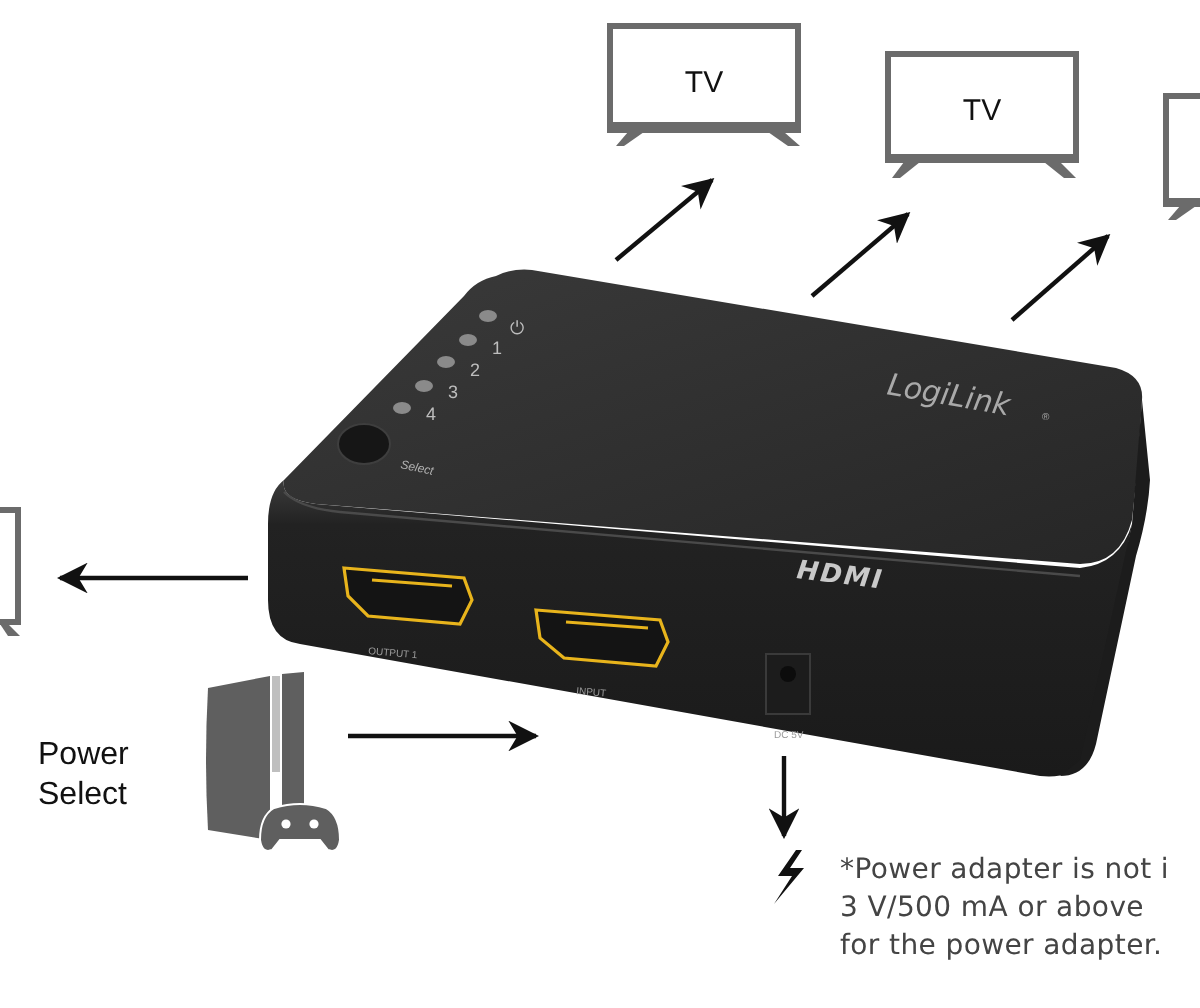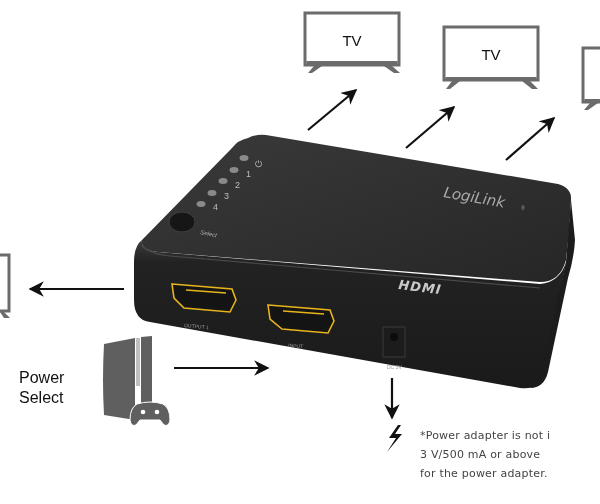--- a/index.html
+++ b/index.html
@@ -1,20 +1,20 @@
 <!DOCTYPE html>
 <html><head>
   <meta charset="utf-8">
   <style>
     html, body { margin: 0; padding: 0; background: #ffffff; }
     body { width: 600px; height: 504px; position: relative; overflow: hidden; font-family: "Liberation Sans", sans-serif; }
     svg { position: absolute; left: 0; top: 0; }
     .tv-label { font-family: "Liberation Sans", sans-serif; font-size: 15px; fill: #111; }
     .console-label { position: absolute; left: 19px; top: 368px; font-family: "Liberation Sans", sans-serif; font-size: 16px; line-height: 20px; color: #111; }
-    .note { position: absolute; left: 420px; top: 426px; font-family: "DejaVu Sans", sans-serif; font-size: 11px; line-height: 19px; color: #444; white-space: nowrap; letter-spacing: 0.2px; }
+    .note { position: absolute; left: 420px; top: 426px; font-family: "DejaVu Sans", sans-serif; font-size: 14px; line-height: 19px; color: #444; white-space: nowrap; letter-spacing: 0.2px; }
     .logo { font-family: "DejaVu Sans", sans-serif; font-style: italic; font-size: 15px; fill: #a9a9a9; }
     .hdmi { font-family: "DejaVu Sans", sans-serif; font-style: italic; font-weight: bold; font-size: 13px; fill: #c9c9c9; letter-spacing: 1px; }
     .tiny { font-family: "Liberation Sans", sans-serif; font-size: 5px; fill: #9a9a9a; }
     .led-num { font-family: "Liberation Sans", sans-serif; font-size: 9px; fill: #bdbdbd; }
     .select-lbl { font-family: "Liberation Sans", sans-serif; font-style: italic; font-size: 6px; fill: #b0b0b0; }
   </style>
 </head>
 <body>
 
 <svg width="600" height="504" viewBox="0 0 600 504">

